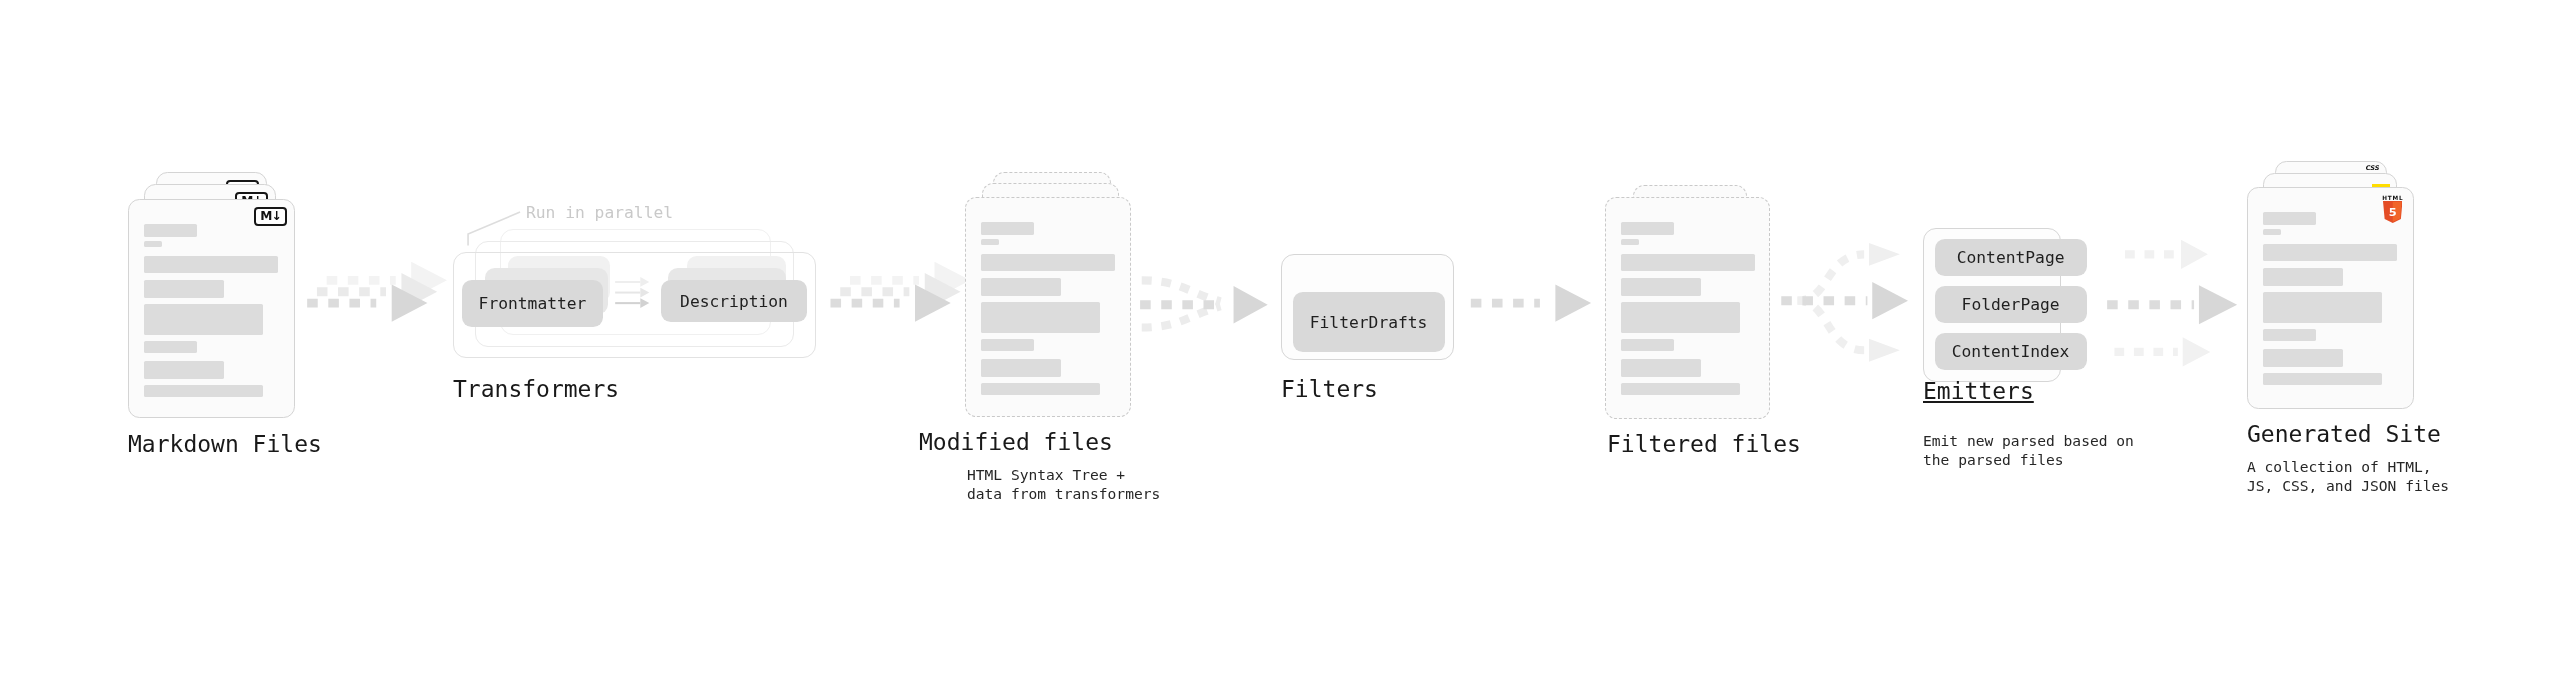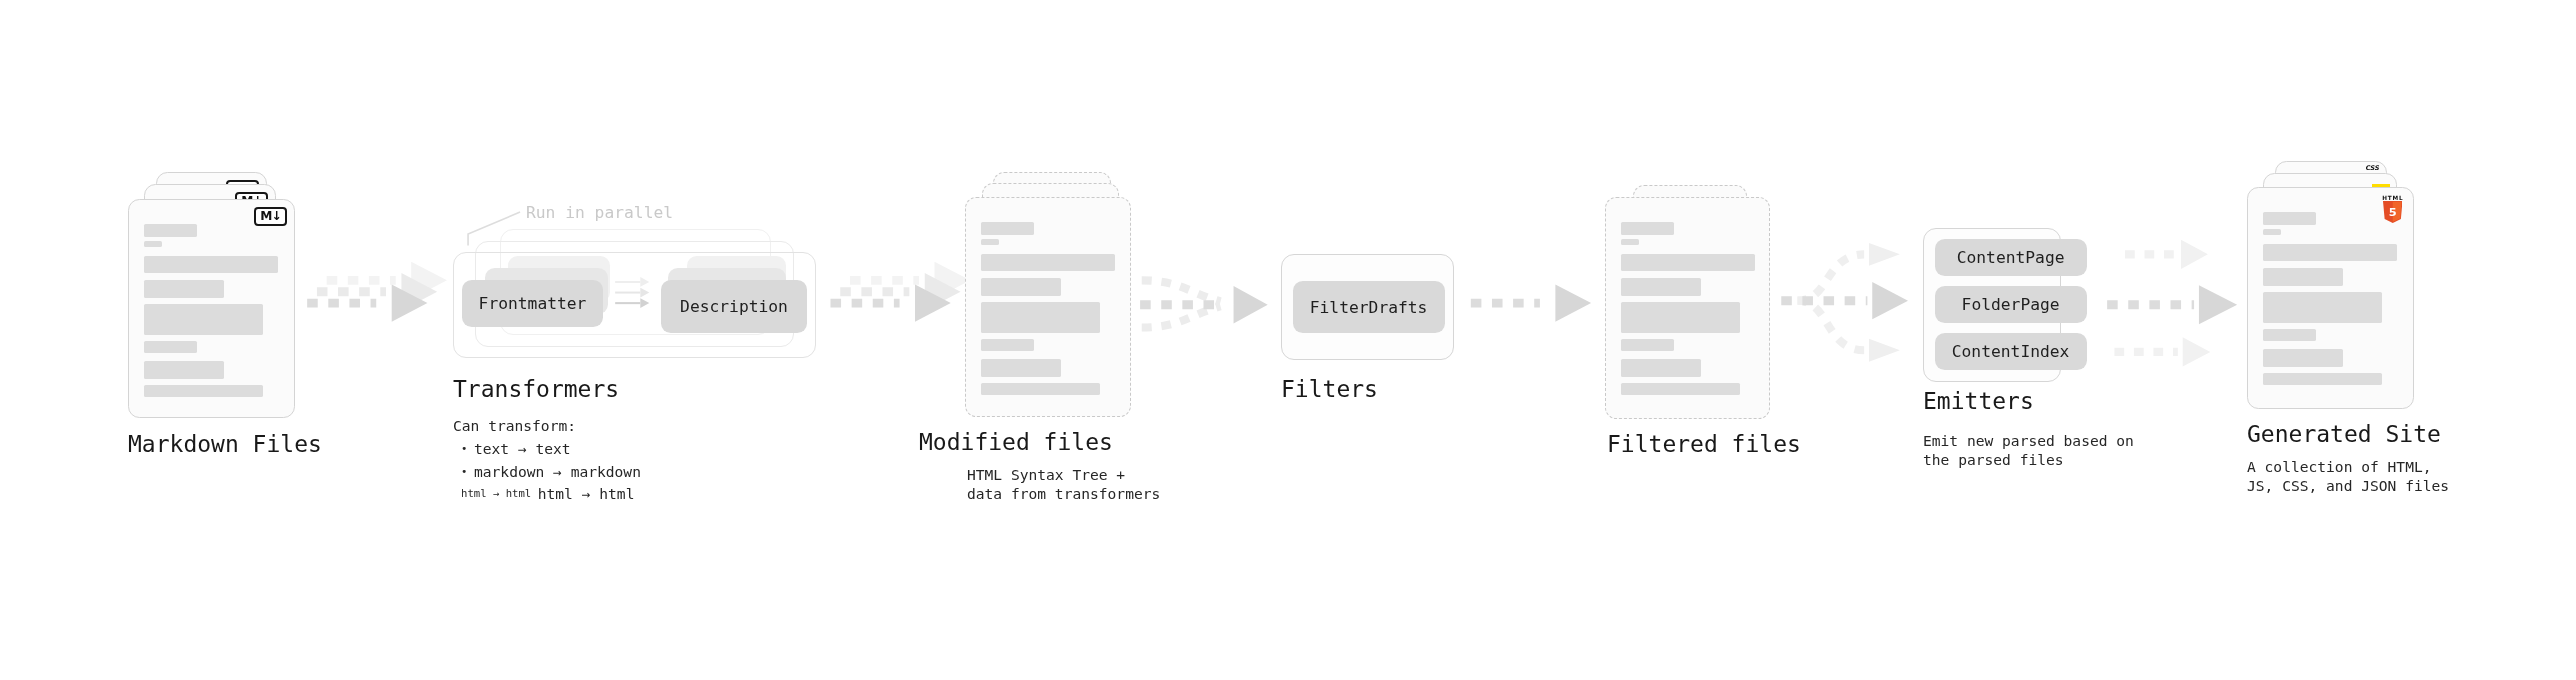--- a/index.html
+++ b/index.html
@@ -48,37 +48,37 @@
   
   .pill{position:absolute;background:#d9d9d9;border-radius:9.8px;display:flex;align-items:center;justify-content:center;
     font-size:16.3px;color:#1f1f1f;z-index:5;white-space:nowrap;}
   .ghost1{background:#e7e7e7;z-index:4;}
   .ghost2{background:#f1f1f1;z-index:4;}
   #fm-g2{left:508px;top:256px;width:102px;height:46px;}
   #fm-g1{left:485px;top:268px;width:123px;height:46px;}
   #fm{left:462px;top:280px;width:141px;height:47px;}
   #ds-g2{left:687px;top:256px;width:99px;height:46px;}
   #ds-g1{left:668px;top:268px;width:118px;height:46px;}
-  #ds{left:661px;top:280px;width:146px;height:53px;}
+  #ds{left:661px;top:280px;width:146px;height:42px;}
   
   .op-card{position:absolute;background:#fdfdfd;border:1.2px solid #d6d6d6;border-radius:13px;box-sizing:border-box;z-index:3;}
   #filters-card{left:1281px;top:254px;width:173px;height:106px;}
-  #filters-pill{left:10.6px;top:26px;width:152px;height:52px;position:absolute;}
+  #filters-pill{left:10.6px;top:37px;width:152px;height:60px;position:absolute;}
   #emitters-card{left:1923px;top:228px;width:138px;height:154px;}
   #em-p1{left:10.6px;top:9.8px;width:152px;height:37px;position:absolute;}
   #em-p2{left:10.6px;top:57px;width:152px;height:37px;position:absolute;}
   #em-p3{left:10.6px;top:104px;width:152px;height:37px;position:absolute;}
   
   .lbl{position:absolute;font-size:23px;color:#191919;white-space:nowrap;z-index:6;}
   #lbl-md{left:128px;top:431px;text-align:right;}
   #lbl-tr{left:453px;top:376px;}
   #lbl-mod{left:919px;top:429px;}
   #lbl-fil{left:1281px;top:376px;}
   #lbl-fd{left:1607px;top:431px;}
-  #lbl-em{left:1923px;top:388px;}
+  #lbl-em{left:1923px;top:378px;text-decoration:underline;}
   #lbl-gs{left:2247px;top:421px;}
   .note{position:absolute;font-size:14.6px;line-height:18.7px;color:#262626;white-space:nowrap;z-index:6;}
   #note-tr{left:453px;top:415px;line-height:22px;}
   #note-mod{left:967px;top:466px;}
   #note-fil{left:1281px;top:415px;}
   #note-em{left:1923px;top:432px;}
   #note-gs{left:2247px;top:458px;}
   .bullet-row{padding-left:8.1px;}
   .bgl{font-size:10.6px;margin-right:6.5px;vertical-align:1.6px;color:#262626;}
   #run-par{position:absolute;left:526px;top:203px;font-size:16.3px;color:#c9c9c9;z-index:4;white-space:nowrap;}
@@ -162,26 +162,20 @@
   <div class="tbox" id="tr-mid"></div>
   <div class="tbox" id="tr-front"></div>
   <div id="run-par">Run in parallel</div>
   <div class="pill ghost2" id="fm-g2"></div>
   <div class="pill ghost1" id="fm-g1"></div>
   <div class="pill" id="fm">Frontmatter</div>
   <div class="pill ghost2" id="ds-g2"></div>
   <div class="pill ghost1" id="ds-g1"></div>
   <div class="pill" id="ds">Description</div>
   <div class="lbl" id="lbl-tr">Transformers</div>
-  <div class="note" id="note-tr">
-    <div>Can transform:</div>
-    <div class="bullet-row"><span class="bgl">•</span><span>text → text</span></div>
-    <div class="bullet-row"><span class="bgl">•</span><span>markdown → markdown</span></div>
-    <div class="bullet-row"><span class="bgl">html → html</span><span>html → html</span></div>
-  </div>
 
   <div class="file-card dashed z1" id="mod-back"></div>
   <div class="file-card dashed z2" id="mod-mid"></div>
   <div class="file-card dashed z3" id="mod-front">
     <div class="bars">
         <div class="bar" style="width: 53px; height: 12.2px; margin-bottom: 4.1px;"></div>
         <div class="bar" style="width: 18.7px; height: 6.5px; margin-bottom: 9px;"></div>
         <div class="bar" style="width: 134px; height: 17px; margin-bottom: 7.3px;"></div>
         <div class="bar" style="width: 80px; height: 18px; margin-bottom: 5.7px;"></div>
         <div class="bar" style="width: 119px; height: 31px; margin-bottom: 5.7px;"></div>

